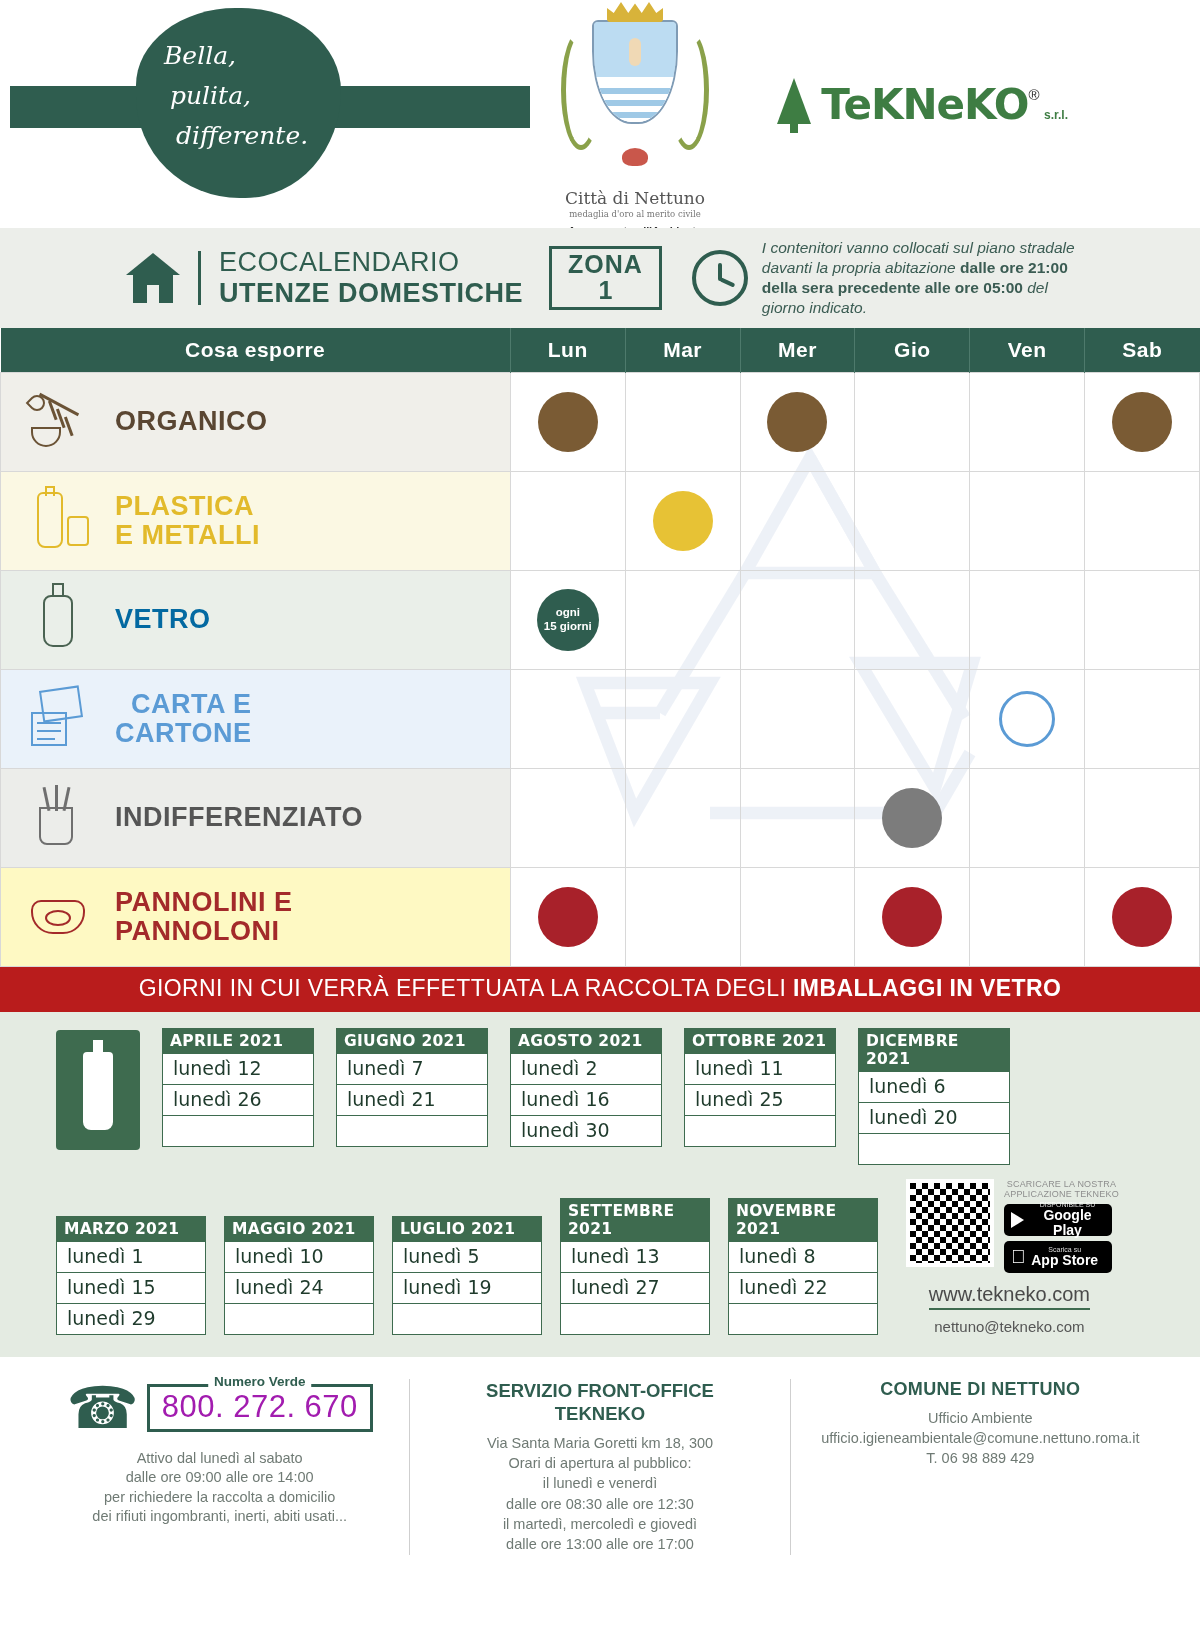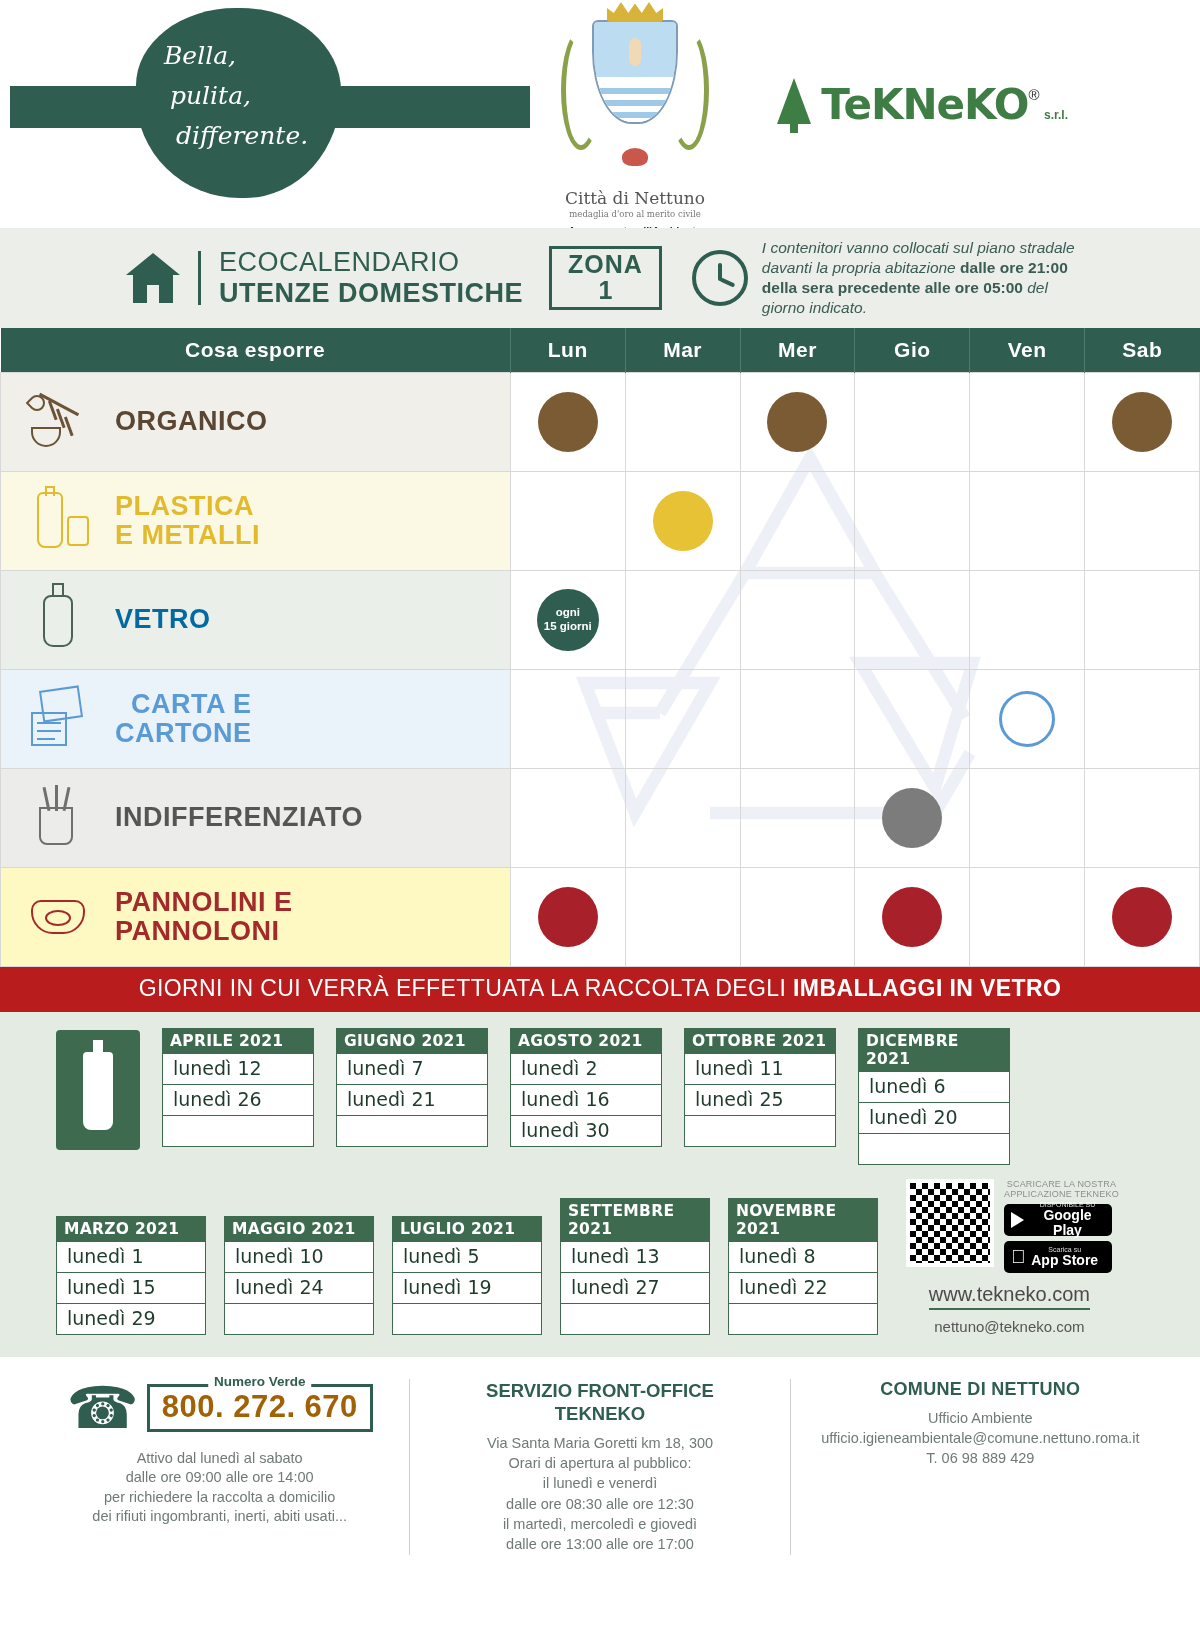--- a/index.html
+++ b/index.html
@@ -305,21 +305,21 @@
   }
   .fcol { flex: 1; text-align:center; position: relative; padding: 0 18px; }
   .fcol + .fcol { border-left: 1px solid #cfcfcf; }
   .nv-wrap { display:flex; justify-content:center; align-items:center; gap: 8px; }
   .phone-glyph { font-size: 58px; color:#2f5d4f; line-height: 1; }
   .nv-box { border: 3px solid #2f5d4f; padding: 2px 12px 4px; position: relative; }
   .nv-cap {
     position:absolute; top: -13px; left: 50%; transform: translateX(-50%);
     background:#fff; color:#2f5d4f; font-size: 13.5px; font-weight: bold; padding: 0 6px; white-space: nowrap;
   }
-  .nv-num { font-size: 31px; font-weight: bold; color:#a16207; letter-spacing: .5px; }
+  .nv-num { font-size: 31px; font-weight: normal; color:#a21caf; letter-spacing: .5px; }
   .fsmall { font-size: 14.5px; color:#6f7a74; line-height: 1.35; margin-top: 12px; }
   .ftitle { font-size: 18.5px; font-weight: bold; color:#2f5d4f; line-height: 1.25; }
   .ftitle2 { font-size: 18px; font-weight: bold; color:#2f5d4f; letter-spacing:.3px; }
   .fsmall2 { font-size: 14.5px; color:#6f7a74; line-height: 1.4; margin-top: 8px; }
 </style>
 </head>
 <body>
 
 <div class="page">
 

